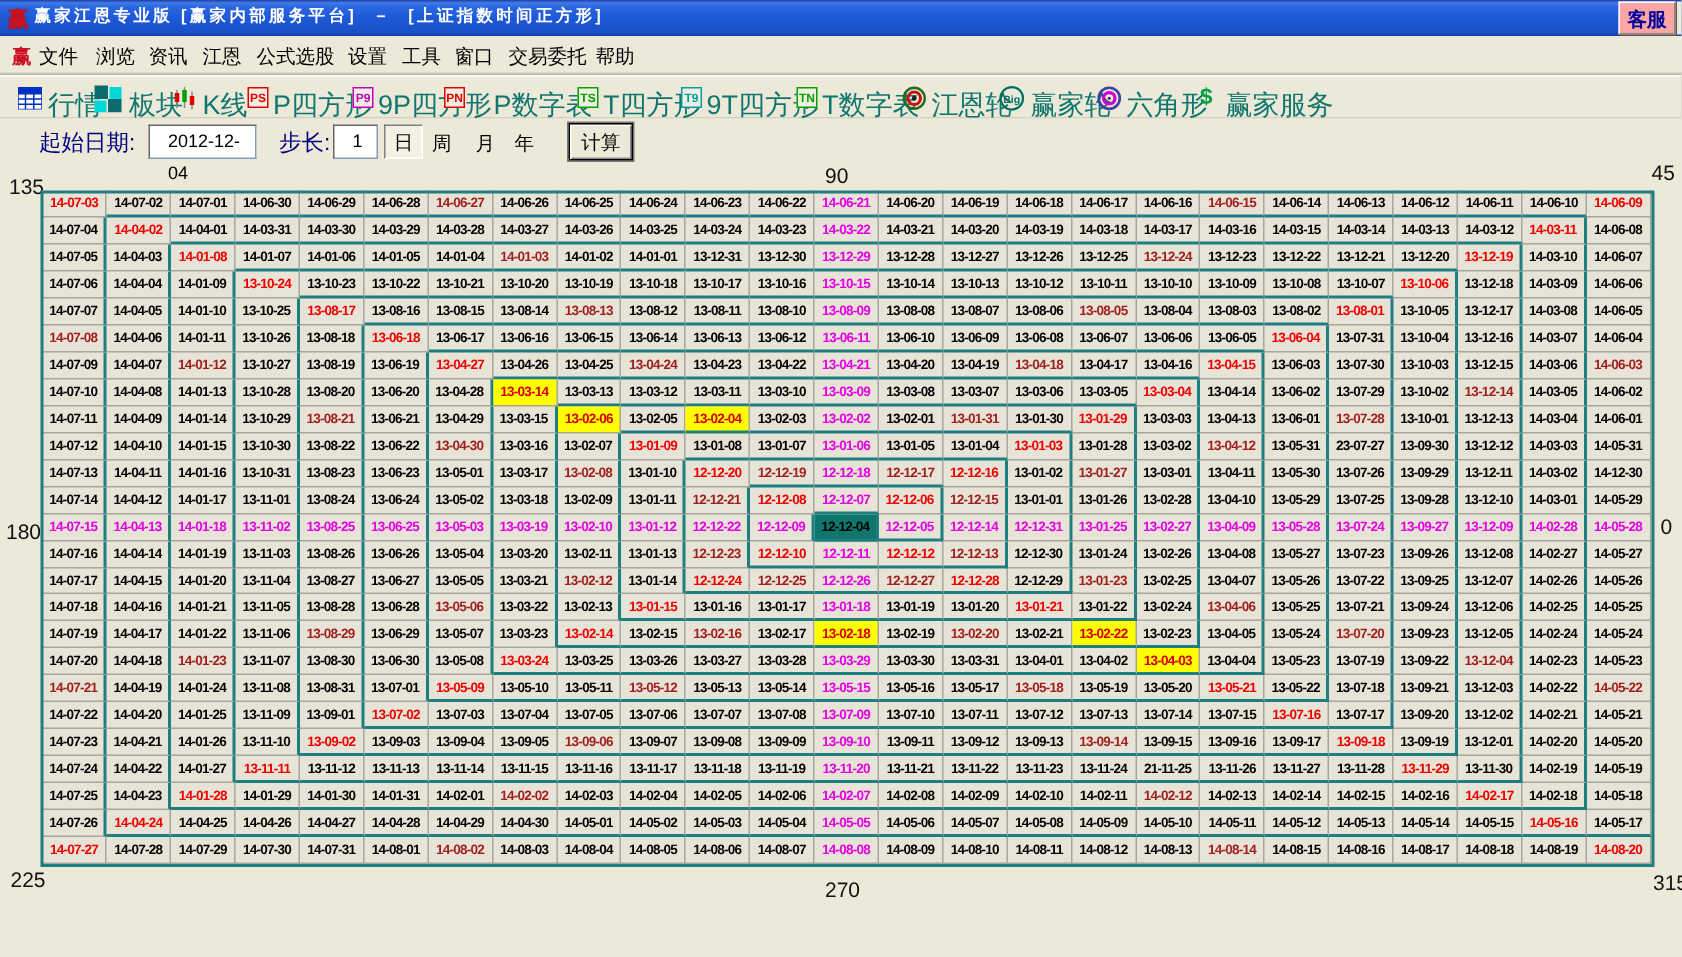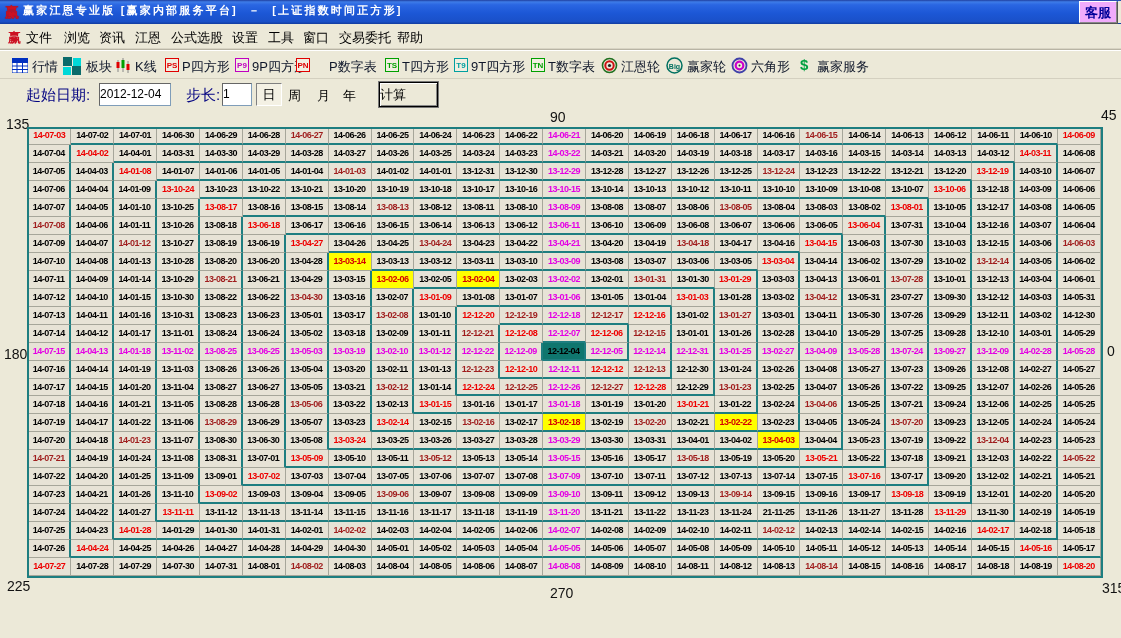--- a/index.html
+++ b/index.html
@@ -1,27 +1,27 @@
 <!DOCTYPE html>
 <html><head><meta charset="utf-8"><style>
 *{margin:0;padding:0;box-sizing:border-box}
 html,body{width:1121px;height:638px;overflow:hidden;background:#ece9d8;font-family:"Liberation Sans",sans-serif}
 #titlebar{position:absolute;left:0;top:0;width:1121px;height:24px;background:linear-gradient(#1f3f9e 0%,#3e7ce8 8%,#2a66e2 20%,#1c57d6 55%,#1a50c8 90%,#123c9e 100%)}
 #ticon{position:absolute;left:5px;top:4px;color:#cc1122;font-size:14px;font-weight:bold;text-shadow:0 0 1px #881122}
 #ttext{position:absolute;left:23px;top:3px;color:#fff;font-size:11px;font-weight:bold;letter-spacing:2.2px;white-space:pre}
-#kefu{position:absolute;left:1079px;top:1px;width:38px;height:22px;background:#f0abfc;border:1px solid #fff;border-right-color:#888;border-bottom-color:#888;box-shadow:1px 1px 0 #555;color:#00009a;font-size:13px;font-weight:bold;text-align:center;line-height:21px}
+#kefu{position:absolute;left:1079px;top:1px;width:38px;height:22px;background:#fca5a5;border:1px solid #fff;border-right-color:#888;border-bottom-color:#888;box-shadow:1px 1px 0 #555;color:#00009a;font-size:13px;font-weight:bold;text-align:center;line-height:21px}
 #kefu2{position:absolute;left:1118px;top:1px;width:3px;height:22px;background:#ece9d8}
 #menubar{position:absolute;left:0;top:24px;width:1121px;height:25px;background:#ece9d8;border-bottom:1px solid #d8d4c4}
 #menubar span{position:absolute;top:5px;font-size:13px;color:#000}
 #toolbar{position:absolute;left:0;top:50px;width:1121px;height:29px;background:#ece9d8;border-top:1px solid #fff;border-bottom:1px solid #d4d0c0;box-shadow:0 -1px 0 #b8b4a4}
-#toolbar .t{position:absolute;top:7px;font-size:13px;color:#0f172a}
+#toolbar .t{position:absolute;top:7px;font-size:18px;color:#0f766e}
 #toolbar .ib{position:absolute;top:7px;width:14px;height:14px;background:#f1eee1;border:1px solid;font-size:8px;font-weight:bold;text-align:center;line-height:13px}
 #ctrlbar{position:absolute;left:0;top:79px;width:1121px;height:32px;background:#ece9d8}
 .lbl{position:absolute;color:#000080;font-size:15px;font-weight:normal}
-.inp{position:absolute;background:#fff;border:1px solid #7f9db9;border-top-color:#666;border-left-color:#666;font-size:12px;color:#000;padding-left:0}
+.inp{position:absolute;background:#fff;border:1px solid #7f9db9;border-top-color:#666;border-left-color:#666;font-size:12px;color:#000;padding-left:12px}
 .axl{position:absolute;font-size:14px;color:#111}
 #grid{position:absolute;left:28.4px;top:127.4px;background:#e7e3d6;display:grid;grid-template-columns:repeat(25,42.900px);grid-template-rows:repeat(25,17.950px)}
 #gframe{position:absolute;left:27.4px;top:127.4px;width:1075.6px;height:451px;border:2px solid #1e7e80;z-index:5}
 #grid i{font-style:normal;font-size:9px;font-weight:bold;letter-spacing:-0.5px;color:#000;text-align:center;line-height:16.950px;overflow:hidden;white-space:nowrap;border-right:1px solid #a6a69a;border-bottom:1px solid #a6a69a}
 #grid i.R{border-right:2px solid #1e7e80}
 #grid i.B{border-bottom:2px solid #1e7e80}
 #grid i.m{color:#e400e4}
 #grid i.r{color:#ee0000}
 #grid i.d{color:#9f1d1d}
 #grid i.y{background:#ffff00;color:#d40000}
@@ -101,21 +101,21 @@
 </div>
 <div id="ctrlbar">
 <span class="lbl" style="left:26px;top:7px">起始日期:</span>
 <span class="inp" style="left:99px;top:4px;width:72px;height:23px;line-height:21px">2012-12-04</span>
 <span class="lbl" style="left:186px;top:7px">步长:</span>
 <span class="inp" style="left:222px;top:4px;width:30px;height:23px;line-height:21px">1</span>
 <span style="position:absolute;left:256px;top:4px;width:26px;height:23px;background:#f4f1e4;border:1px solid #808080;border-right-color:#fff;border-bottom-color:#fff;text-align:center;line-height:21px;font-size:13px">日</span>
 <span style="position:absolute;left:288px;top:8px;font-size:13px">周</span>
 <span style="position:absolute;left:317px;top:8px;font-size:13px">月</span>
 <span style="position:absolute;left:343px;top:8px;font-size:13px">年</span>
-<span style="position:absolute;left:379px;top:3px;width:59px;height:25px;border:1px solid #000;box-shadow:inset 1px 1px 0 #fff,inset -1px -1px 0 #888,0 0 0 1px #777;background:#ece9d8;line-height:23px;font-size:13px">计算</span>
+<span style="position:absolute;left:379px;top:3px;width:43px;height:25px;border:1px solid #000;box-shadow:inset 1px 1px 0 #fff,inset -1px -1px 0 #888,0 0 0 1px #777;background:#ece9d8;text-align:center;line-height:23px;font-size:13px">计算</span>
 </div>
 <div class="axl" style="left:6px;top:116px">135</div>
 <div class="axl" style="left:550px;top:109px">90</div>
 <div class="axl" style="left:1101px;top:107px">45</div>
 <div class="axl" style="left:4px;top:346px">180</div>
 <div class="axl" style="left:1107px;top:343px">0</div>
 <div class="axl" style="left:7px;top:578px">225</div>
 <div class="axl" style="left:550px;top:585px">270</div>
 <div class="axl" style="left:1102px;top:580px">315</div>
 <div id="grid">

